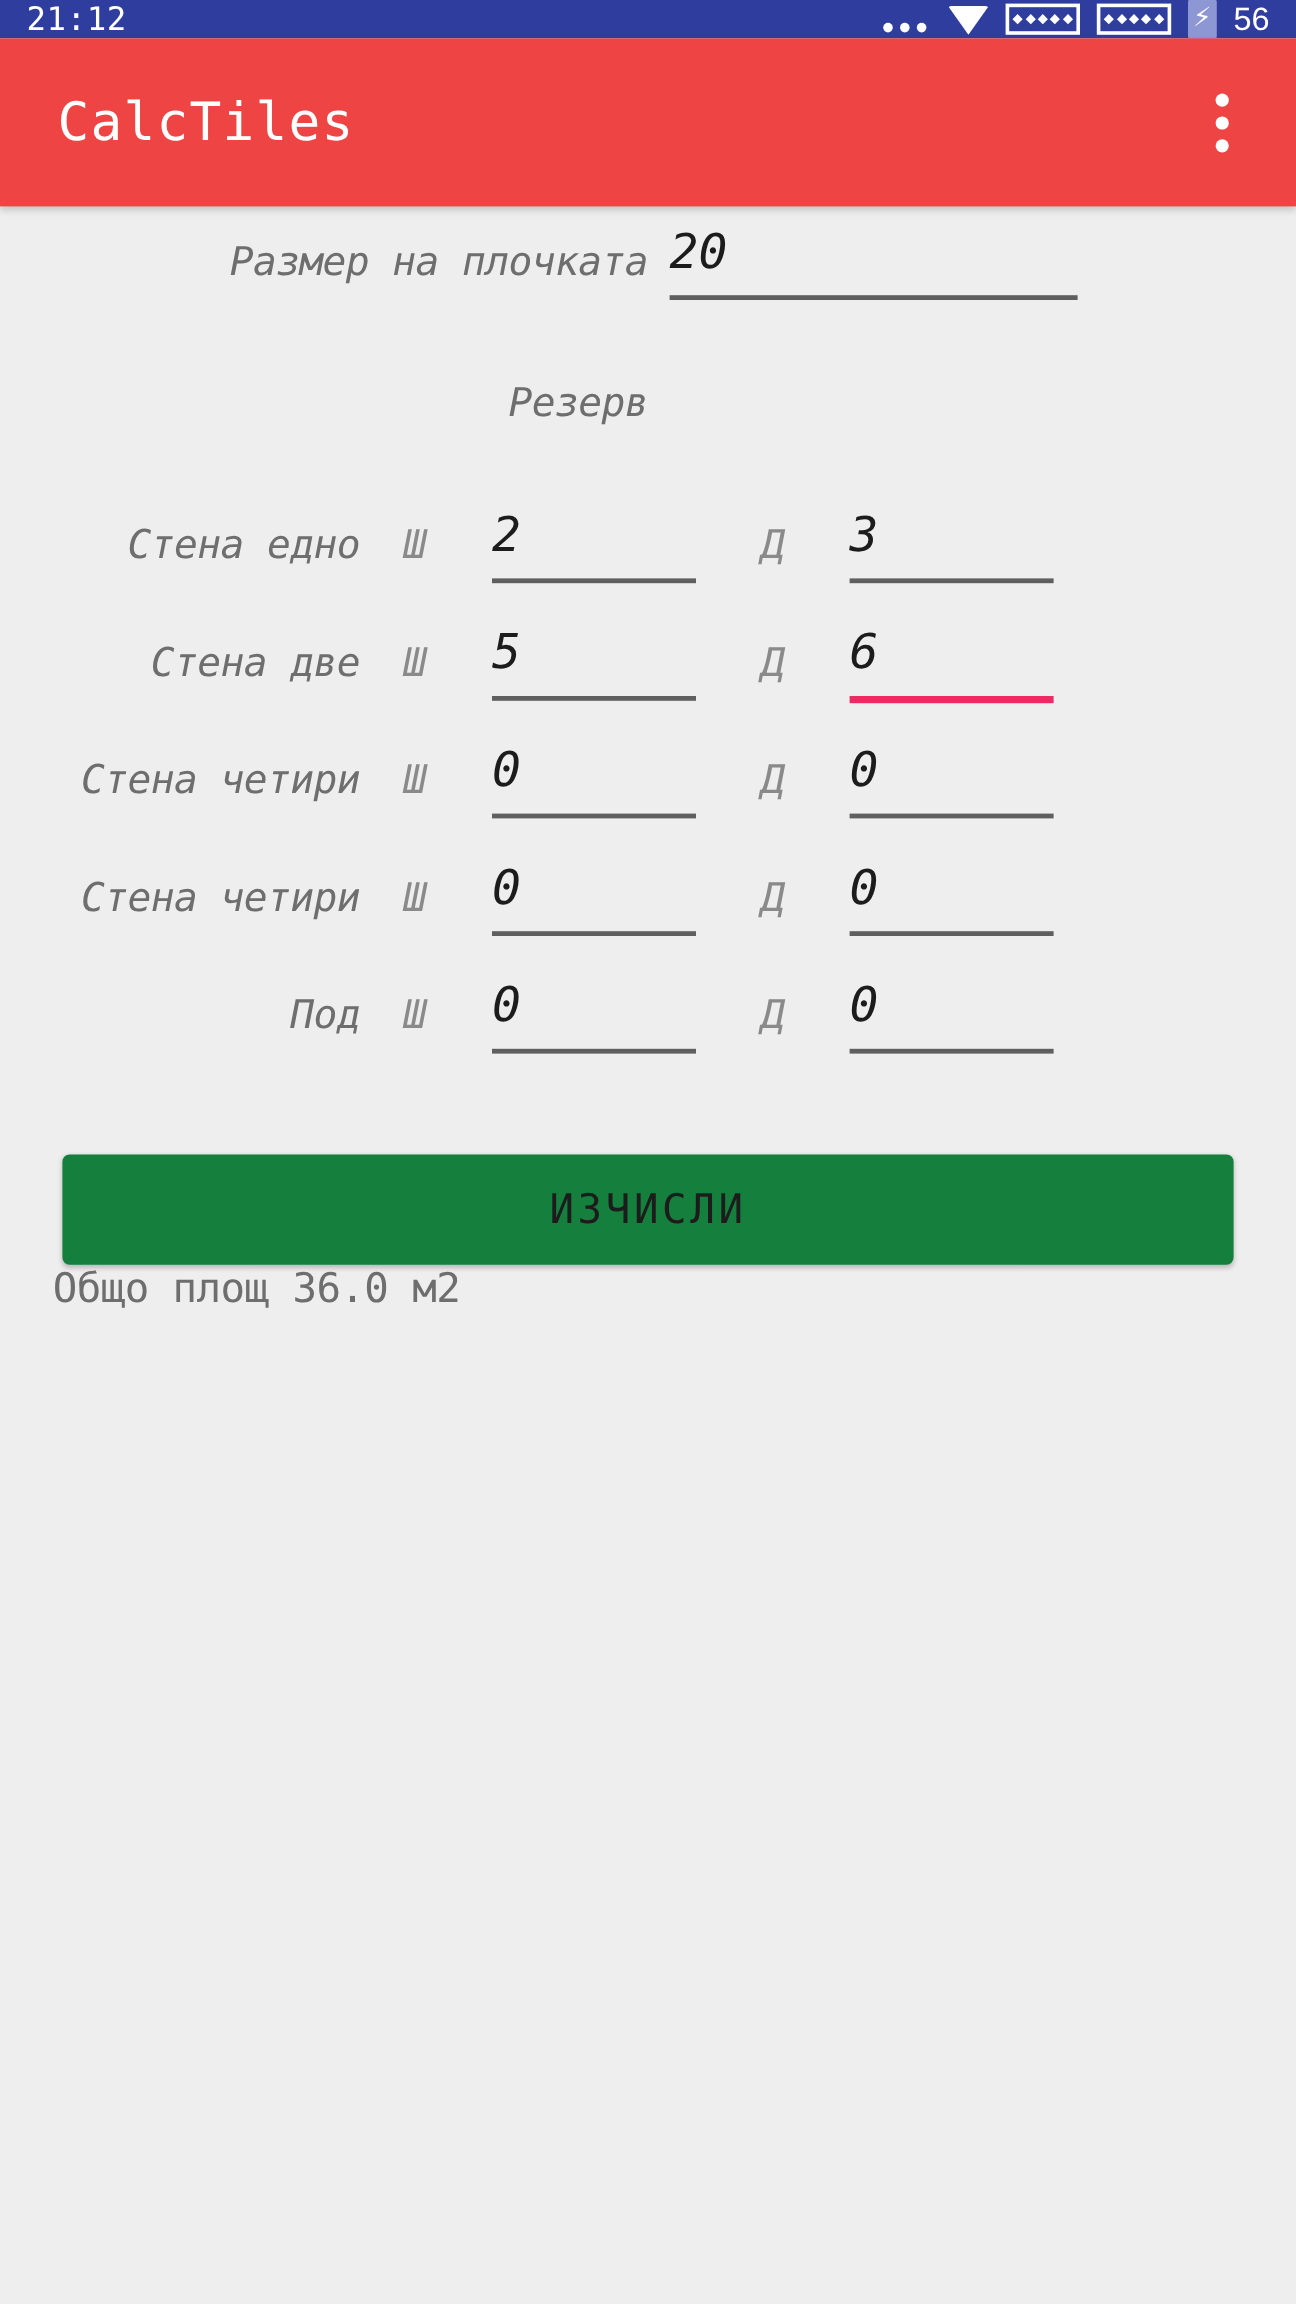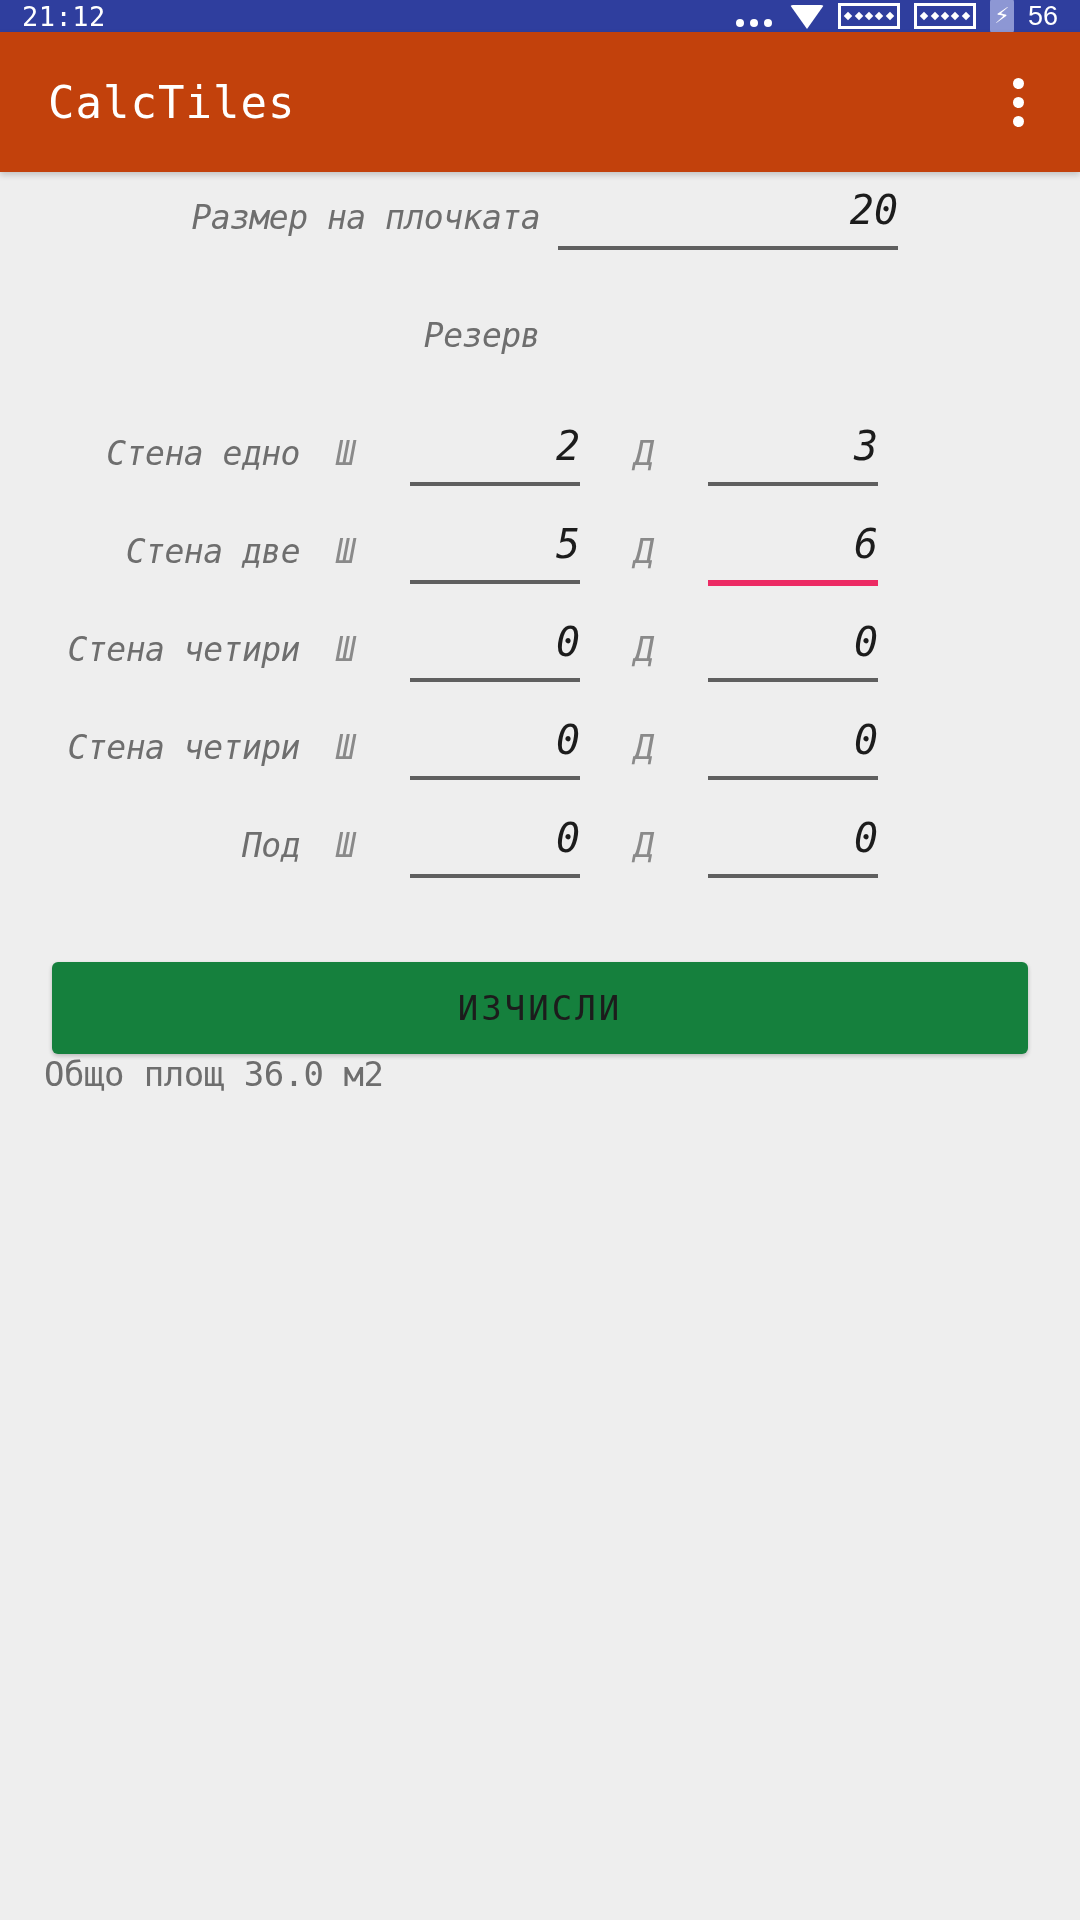--- a/index.html
+++ b/index.html
@@ -98,21 +98,21 @@
   }
   .batt-pct {
     font-size: 27px;
     font-family: Liberation Sans, sans-serif;
     color: #ffffff;
   }
 
   
   .app-bar {
     height: 140px;
-    background: #c2410c;
+    background: #ef4444;
     display: flex;
     align-items: center;
     padding: 0 44px 0 48px;
     box-shadow: 0 3px 6px rgba(0,0,0,0.18);
     position: relative;
     z-index: 5;
   }
   .app-title {
     color: #ffffff;
     font-size: 44px;
@@ -172,21 +172,21 @@
   }
 
   .field {
     width: 170px;
     margin: 0 18px;
     position: relative;
   }
   .field .val {
     display: block;
     width: 100%;
-    text-align: right;
+    text-align: left;
     font-size: 40px;
     color: #1c1c1c;
     font-family: "DejaVu Sans Mono", monospace;
     padding: 10px 0 14px;
     line-height: 1.1;
   }
   .field .bar {
     display: block;
     height: 4px;
     background: #5f5f5f;

